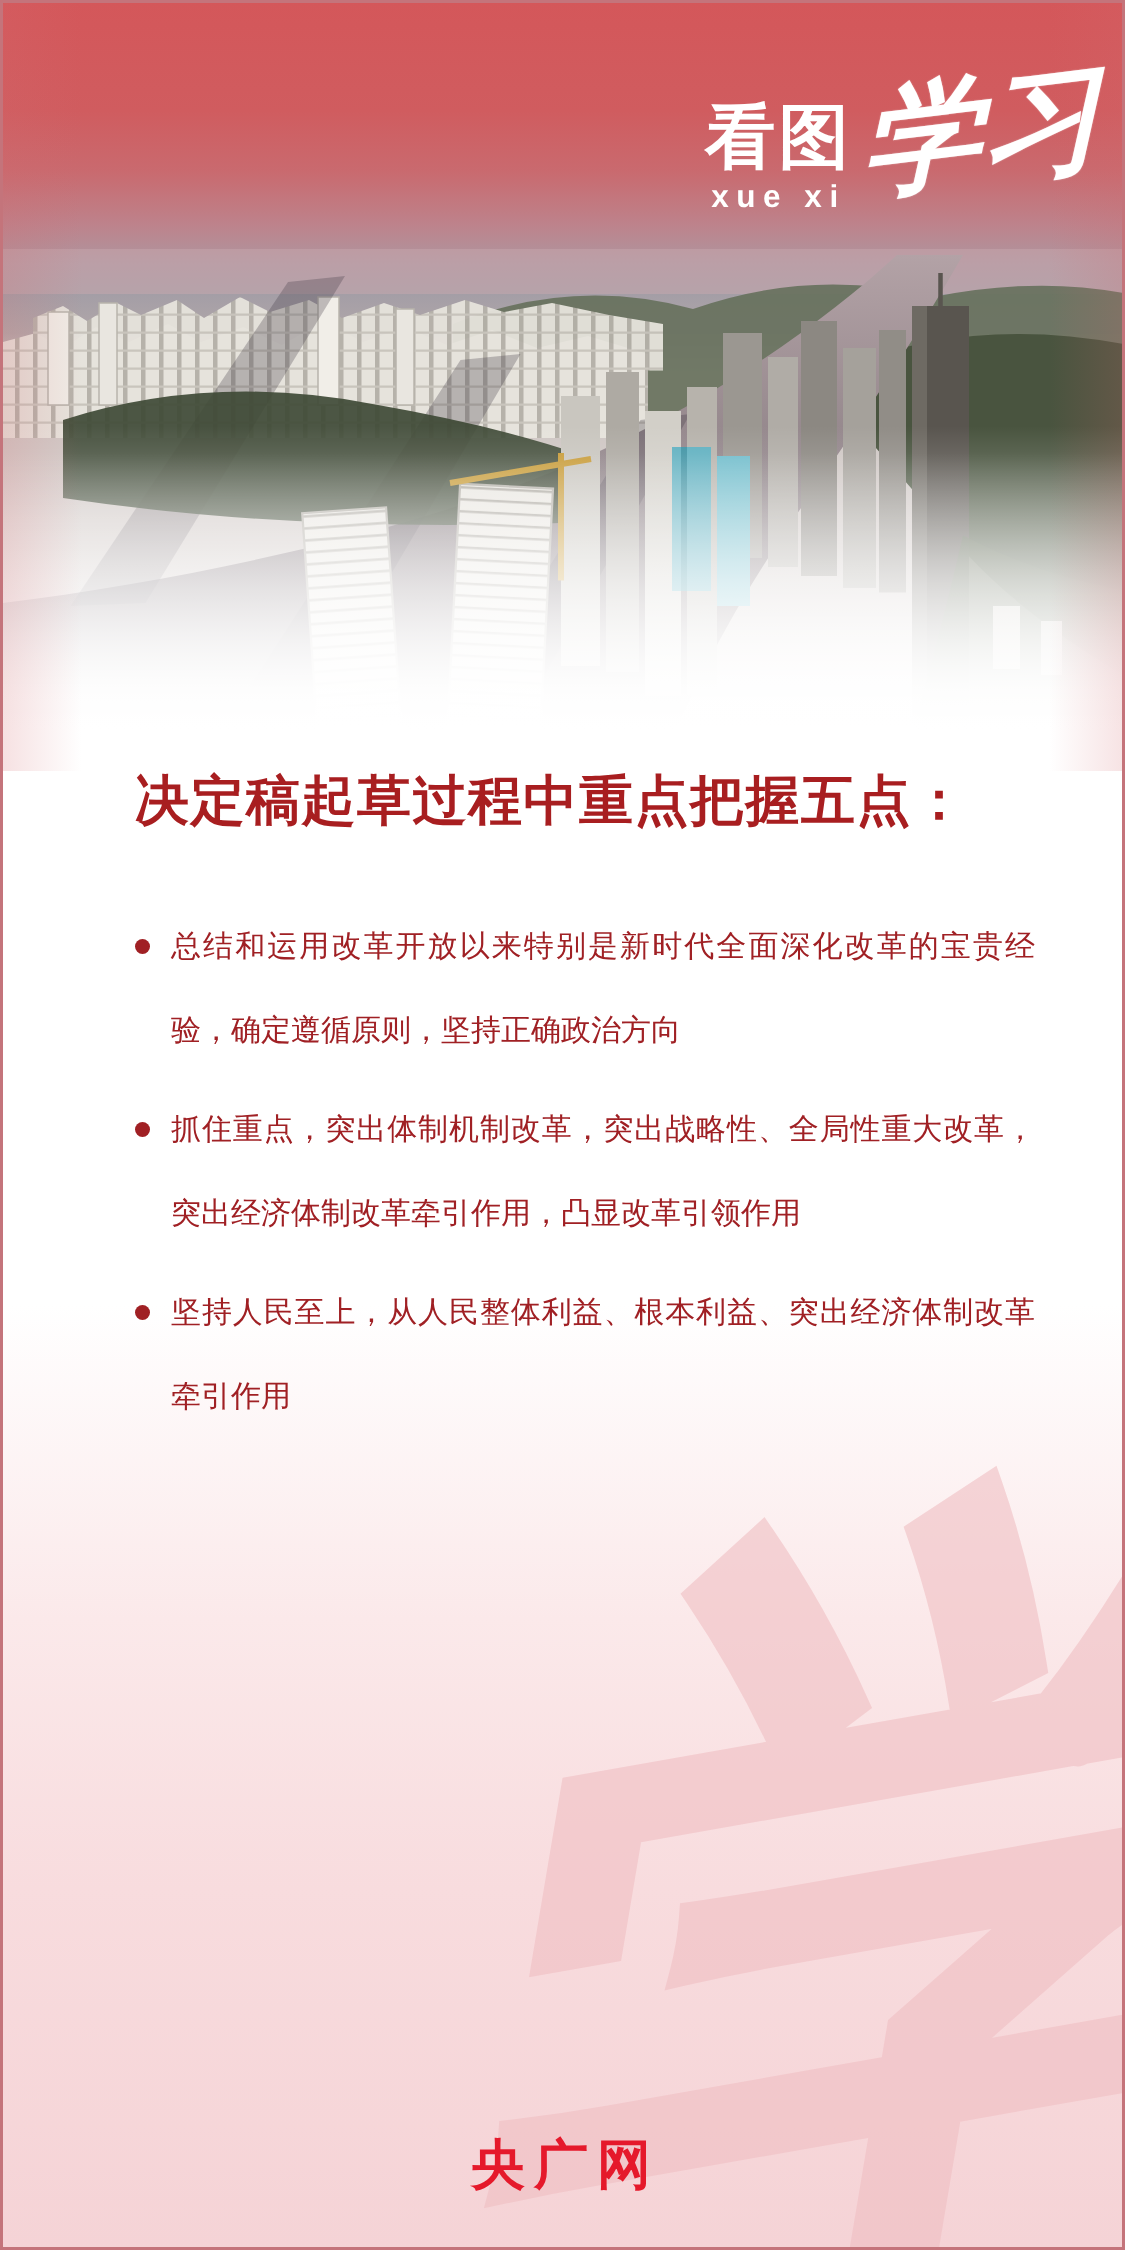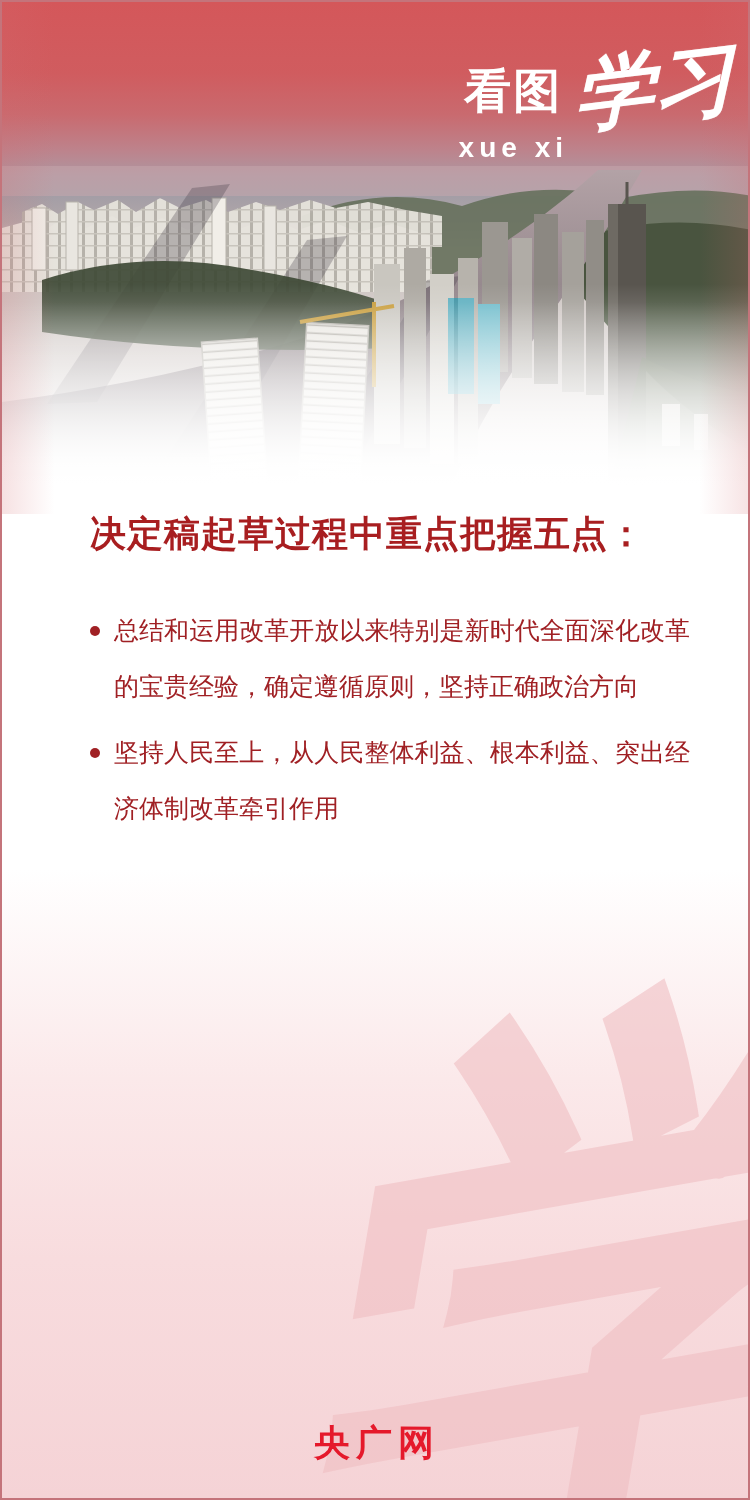--- a/index.html
+++ b/index.html
@@ -54,21 +54,21 @@
     display:flex;align-items:flex-start;
     color:#ffffff;z-index:2;
   }
   .brand-left{text-align:center;margin-top:12px;}
   .brand-cn{
     font-family:"Liberation Sans","DejaVu Sans",sans-serif;
     font-weight:900;font-size:47px;line-height:1.05;letter-spacing:2px;
   }
   .brand-pinyin{
     font-family:"Liberation Sans","DejaVu Sans",sans-serif;
-    font-weight:700;font-size:28px;letter-spacing:5px;margin-top:17px;
+    font-weight:700;font-size:21px;letter-spacing:5px;margin-top:5px;
   }
   .brand-script{
     font-family:"DejaVu Serif","Liberation Serif",serif;
     font-style:italic;font-weight:700;
     font-size:80px;line-height:1;
     transform:rotate(-7deg) skewX(-6deg);
     margin-left:6px;margin-top:-8px;
     text-shadow:0 0 1px rgba(255,255,255,.6);
   }
 
@@ -78,21 +78,21 @@
     margin:0 0 44px 88px;
     font-size:36px;font-weight:bold;
     color:var(--title-red,#a81e20);
     letter-spacing:1px;
   }
   .points{list-style:none;margin:0;padding:0 62px 0 88px;}
   .points li{
     position:relative;
     padding-left:24px;
     margin-bottom:10px;
-    font-size:25px;line-height:56px;
+    font-size:20px;line-height:56px;
     color:var(--body-red,#a02024);
     text-align:justify;
   }
   .dot{
     position:absolute;left:0;top:23px;
     width:10px;height:10px;border-radius:50%;
     background:var(--body-red,#a02024);
   }
 
   
@@ -224,20 +224,24 @@
 
   <div class="content">
     <h1 class="page-title">决定稿起草过程中重点把握五点：</h1>
     <ul class="points">
       <li>
         <span class="dot"></span>
         <span>总结和运用改革开放以来特别是新时代全面深化改革的宝贵经验，确定遵循原则，坚持正确政治方向</span>
       </li>
       <li>
         <span class="dot"></span>
+        <span>抓住重点，突出体制机制改革，突出战略性、全局性重大改革，突出经济体制改革牵引作用，凸显改革引领作用</span>
+      </li>
+      <li>
+        <span class="dot"></span>
         <span>坚持人民至上，从人民整体利益、根本利益、突出经济体制改革牵引作用</span>
       </li>
     </ul>
   </div>
 
   <div class="footer">
     <div class="cnr-logo">央广网</div>
   </div>
 
 </div>

